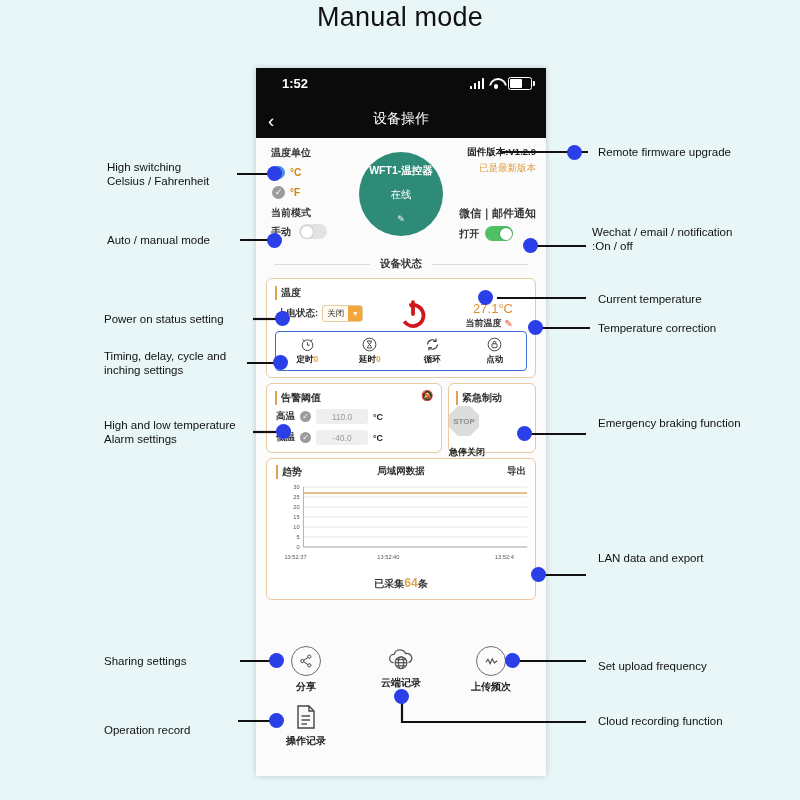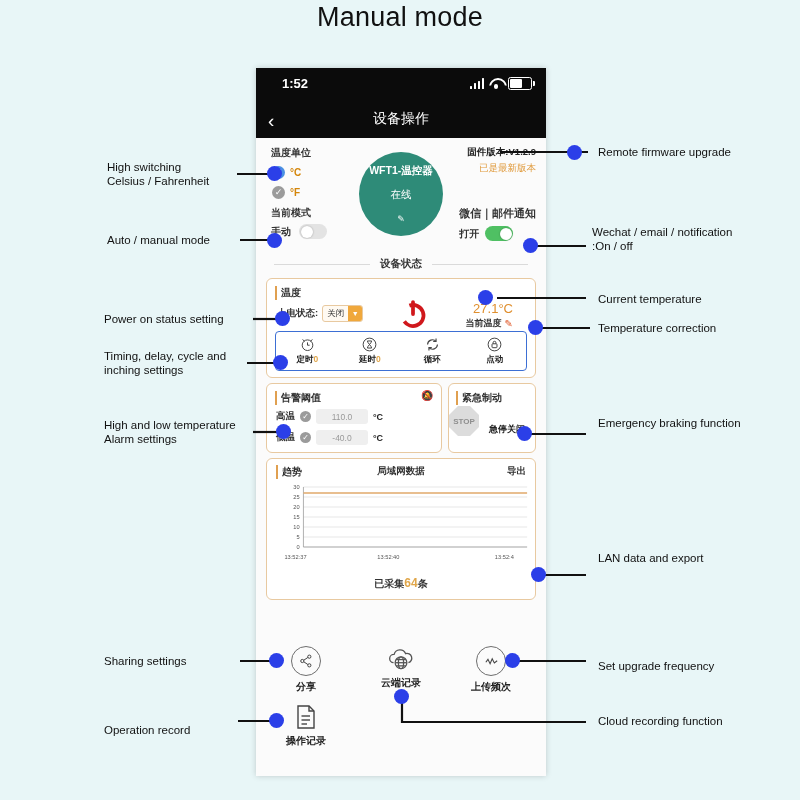--- a/index.html
+++ b/index.html
@@ -114,21 +114,21 @@
   .alarm-row{display:flex;gap:6px;margin:5px 10px 0 10px;}
   .alarm-card{flex:1 1 auto;width:178px;height:68px;}
   .emg-card{flex:0 0 86px;height:68px;}
   .mute{position:absolute;right:7px;top:6px;font-size:10px;color:#8a8a8a;}
   .al-line{position:absolute;left:9px;display:flex;align-items:center;gap:5px;}
   .al-line.a{top:25px;} .al-line.b{top:46px;}
   .al-line .n{font-size:9.5px;color:#333;font-weight:bold;}
   .al-line .cg{width:11px;height:11px;border-radius:50%;background:#9b9b9b;color:#fff;font-size:8px;display:flex;align-items:center;justify-content:center;}
   .al-line .box{width:52px;height:15px;background:#efefef;border-radius:3px;font-size:8.5px;color:#9a9a9a;display:flex;align-items:center;justify-content:center;}
   .al-line .u{font-size:9px;color:#222;font-weight:bold;}
-  .stop-wrap{position:absolute;left:0;right:0;top:22px;display:flex;flex-direction:row;align-items:flex-end;gap:10px;}
+  .stop-wrap{position:absolute;left:0;right:0;top:22px;display:flex;flex-direction:column;align-items:flex-start;gap:10px;}
   .stopsign{width:30px;height:30px;display:flex;align-items:center;justify-content:center;font-size:8px;color:#8e8e8e;font-weight:bold;
     background:#dcdcdc;clip-path:polygon(30% 0,70% 0,100% 30%,100% 70%,70% 100%,30% 100%,0 70%,0 30%);}
   .emg-tx{font-size:9px;color:#222;font-weight:bold;}
 
   
   .trend-card{margin:5px 10px 0 10px;height:140px;}
   .trend-head{position:absolute;left:0;right:0;top:6px;height:14px;}
   .trend-head .tt{position:absolute;left:9px;}
   .trend-head .mid{position:absolute;left:0;right:0;text-align:center;font-size:9.5px;color:#333;font-weight:bold;}
   .trend-head .ex{position:absolute;right:9px;font-size:9.5px;color:#333;font-weight:bold;}
@@ -501,18 +501,18 @@
   <div class="callout r" style="left:598px;top:321px;width:180px;">
     <div>Temperature correction</div>
   </div>
   <div class="callout r" style="left:598px;top:416px;width:190px;">
     <div>Emergency braking function</div>
   </div>
   <div class="callout r" style="left:598px;top:551px;width:180px;">
     <div>LAN data and export</div>
   </div>
   <div class="callout r" style="left:598px;top:659px;width:180px;">
-    <div>Set upgrade frequency</div>
+    <div>Set upload frequency</div>
   </div>
   <div class="callout r" style="left:598px;top:714px;width:190px;">
     <div>Cloud recording function</div>
   </div>
 </div>
 
 </body></html>

